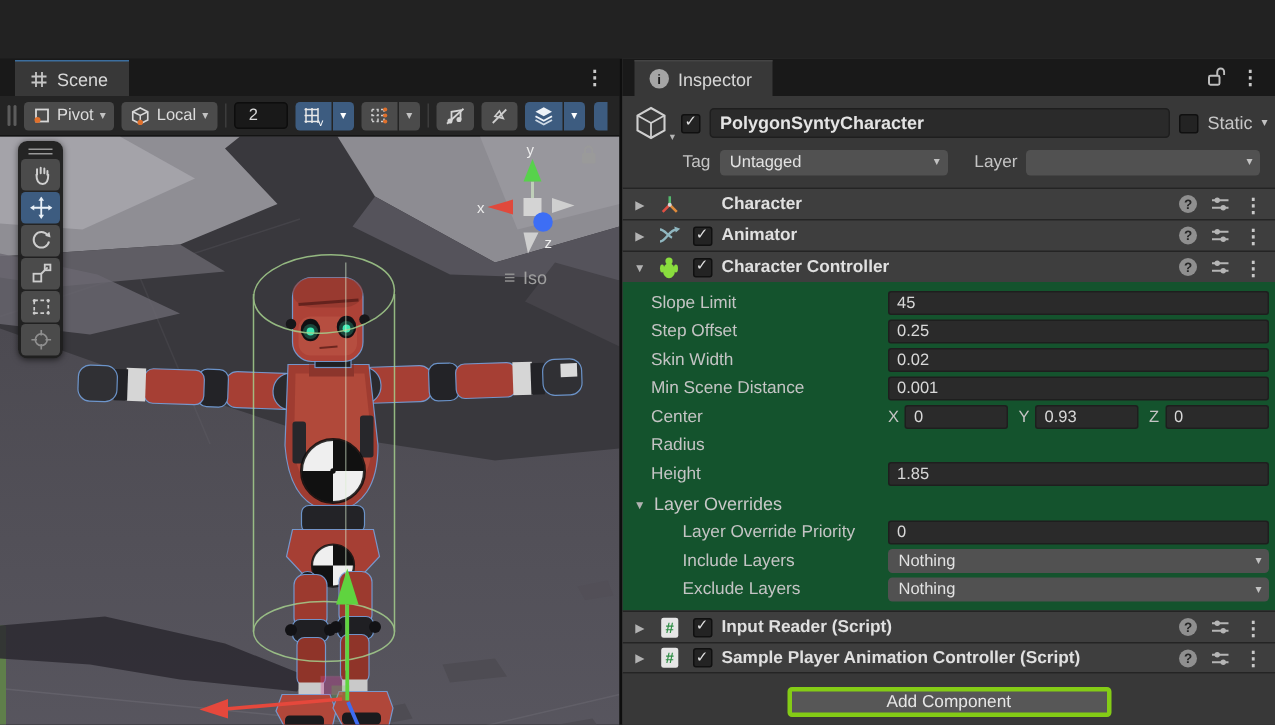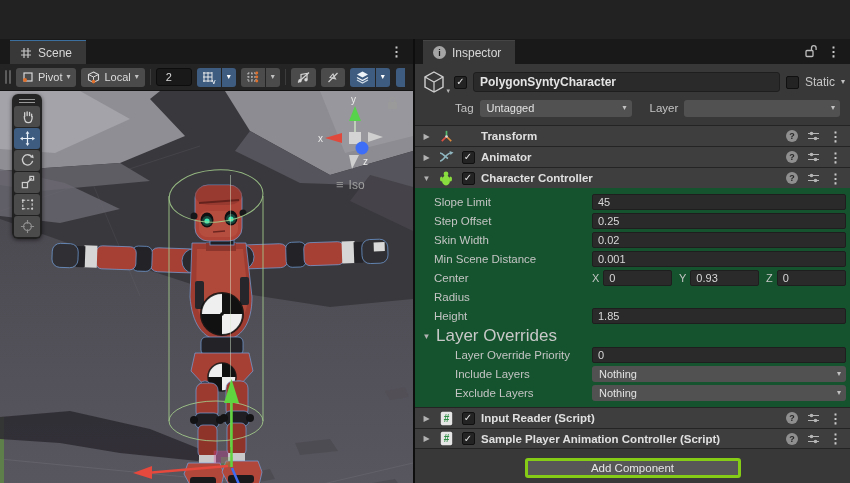--- a/index.html
+++ b/index.html
@@ -91,21 +91,21 @@
   .cc-body{padding:4px 0 5px 0;background:#14532d;}
   .cc-row{display:flex;align-items:center;height:19px;padding-left:19px;padding-right:4px;}
   .cc-label{width:158px;flex:none;color:#c4c4c4;font-size:11.5px;white-space:nowrap;overflow:hidden;}
   .cc-fieldarea{flex:1;display:flex;align-items:center;min-width:0;}
   .tfield{width:100%;height:16px;background:#2a2a2a;border:1px solid #1e1e1e;border-radius:2px;color:#d8d8d8;
       font-size:11px;padding:0 5px;font-family:inherit;min-width:0;}
   .vec{display:flex;flex:1;gap:7px;min-width:0;}
   .vec-part{display:flex;align-items:center;gap:4px;flex:1;min-width:0;}
   .axis-lbl{color:#c4c4c4;font-size:11px;flex:none;}
   .fold-row{display:flex;align-items:center;height:18px;padding-left:6px;gap:4px;margin-top:2px;}
-  .lo-title{color:#c8c8c8;font-size:17px;}
+  .lo-title{color:#c8c8c8;font-size:12px;}
   .cc-row.indent2{padding-left:40px;}
   .cc-row.indent2 .cc-label{width:137px;}
   .ddown.grow{flex:1;height:16px;}
 
   .addc-wrap{margin-top:9px;text-align:center;}
   .addc-btn{width:216px;height:20px;background:#575757;border:3px solid #84cc16;border-radius:3px;color:#e6e6e6;
       font-size:11.5px;font-family:inherit;}
 </style>
 </head>
 <body>
@@ -483,21 +483,21 @@
         <span class="fold">▶</span>
         <span class="cicon">
           <svg width="15" height="15" viewBox="0 0 16 16">
             <path d="M8 8 L8 2" stroke="#53b96d" stroke-width="1.8"></path>
             <path d="M8 8 L3 13" stroke="#e04f43" stroke-width="1.8"></path>
             <path d="M8 8 L13 13" stroke="#e08b3c" stroke-width="1.8"></path>
             <circle cx="8" cy="8" r="1.4" fill="#d6d6d6"></circle>
           </svg>
         </span>
         <span class="chkslot"></span>
-        <span class="comp-title">Transform</span>
+        <span class="comp-title">Character</span>
         <span class="hicons">
           <span class="help-badge">?</span>
           <svg width="13" height="12" viewBox="0 0 13 12">
             <path d="M1 3.5 h11 M1 8.5 h11" stroke="#b5b5b5" stroke-width="1.2"></path>
             <circle cx="4.5" cy="3.5" r="1.8" fill="#b5b5b5"></circle>
               <circle cx="8.5" cy="8.5" r="1.8" fill="#b5b5b5"></circle>
           </svg>
           <span class="kebab">⋮</span>
         </span>
       </div>

